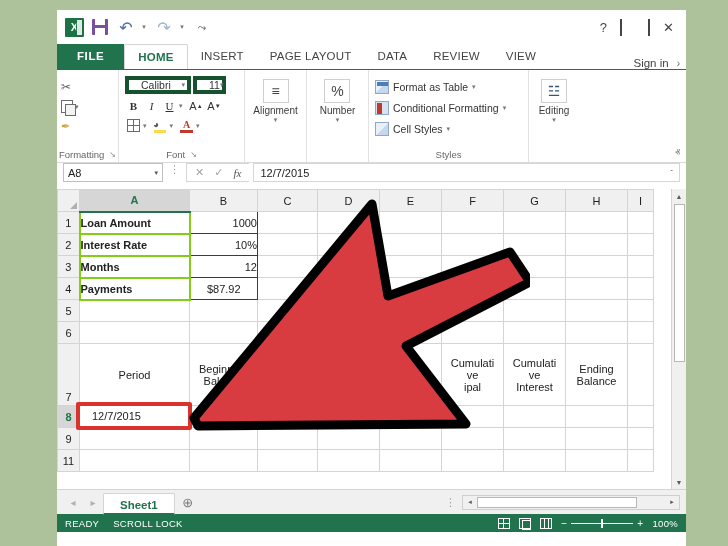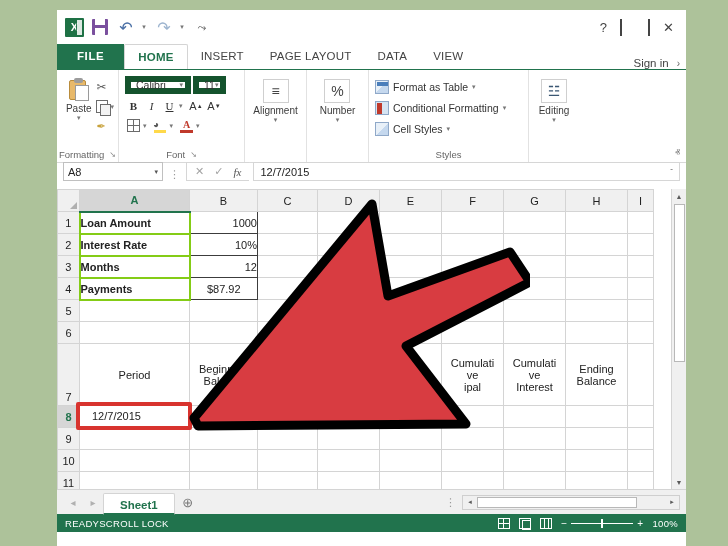--- a/index.html
+++ b/index.html
@@ -157,22 +157,22 @@
   .copy-ic::after {
     content:""; position:absolute; left:3px; top:3px; width:9px; height:10px;
     border:1px solid #6b6b6b; background:#f3f3f3;
   }
   .brush { font-size: 11px; color: #c8a23c; }
 
   
   .g-font { width: 126px; }
   .font-row1 { display: flex; gap: 2px; }
   .f-name, .f-size {
-    border: 6px solid #14532d; height: 18px;
-    font-size: 10.5px; color: #333; padding: 0 2px 0 5px;
+    border: 4px solid #14532d; height: 18px;
+    font-size: 10.5px; color: #333; padding: 0 2px 0 12px;
     display: flex; align-items: center; background: #fff;
   }
   .f-name { width: 66px; } .f-size { width: 33px; }
   .f-name span.cv, .f-size span.cv { margin-left: auto; font-size: 7px; color: #777; }
   .font-row2, .font-row3 {
     display: flex; align-items: center; gap: 1px; margin-top: 3px;
   }
   .fb {
     min-width: 17px; height: 17px;
     display: flex; align-items: center; justify-content: center;
@@ -249,22 +249,22 @@
     content:""; position:absolute; left:0; right:0; top:0; height:4px; background:#d4e2f0;
   }
   .binoc { font-size: 14px; color: #3b5773; }
   .collapse-rib {
     position: absolute; right: 6px; bottom: 3px;
     font-size: 10px; color: #666;
   }
 
   
   .fbar {
-    height: 27px; background: #fff; display: flex; align-items: flex-end;
-    padding: 8px 6px; gap: 4px; border-top: 1px solid #d9d9d9;
+    height: 27px; background: #fff; display: flex; align-items: flex-start;
+    padding: 0 6px; gap: 4px; border-top: 1px solid #d9d9d9;
   }
   .namebox {
     width: 100px; height: 19px; border: 1px solid #c0c0c0;
     display: flex; align-items: center; padding: 0 4px;
     font-size: 11px; color: #222; background: #fff;
   }
   .namebox .cv { margin-left: auto; font-size: 7px; color: #555; }
   .fb-dots { font-size: 11px; color: #999; padding: 0 2px; }
   .fb-icons {
     display: flex; align-items: center; gap: 10px;
@@ -375,21 +375,21 @@
   }
   .hsb .thumb {
     flex: 1; height: 11px; background: #fff; border: 1px solid #b8b8b8;
     margin-right: 28px;
   }
 
   
   .statusbar {
     height: 18px; background: #21734d; display: flex; align-items: center;
     color: #fff; font-size: 9.5px; letter-spacing: .3px;
-    padding: 0 8px; 
+    padding: 0 8px; gap: 14px;
   }
   .sb-right { margin-left: auto; display: flex; align-items: center; gap: 9px; }
   .view-ic { width: 12px; height: 11px; border: 1px solid #fff; position: relative; }
   .view-ic.g::before { content:""; position:absolute; left:0; right:0; top:4px; height:1px; background:#fff; }
   .view-ic.g::after { content:""; position:absolute; top:0; bottom:0; left:4px; width:1px; background:#fff; }
   .view-ic.p::after { content:""; position:absolute; left:2px; top:1px; width:7px; height:8px; border:1px solid #fff; }
   .view-ic.b::before { content:""; position:absolute; left:3px; top:0; bottom:0; width:1px; background:#fff; }
   .view-ic.b::after { content:""; position:absolute; left:7px; top:0; bottom:0; width:1px; background:#fff; }
   .zoom-slide { display: flex; align-items: center; gap: 4px; }
   .zs-track { width: 62px; height: 1px; background: #fff; position: relative; }
@@ -441,37 +441,30 @@
       <span>✕</span>
     </div>
   </div>
 
   <div class="tabstrip">
     <div class="tab file">FILE</div>
     <div class="tab active">HOME</div>
     <div class="tab">INSERT</div>
     <div class="tab">PAGE LAYOUT</div>
     <div class="tab">DATA</div>
+    <div class="tab">REVIEW</div>
     <div class="tab">VIEW</div>
     <div class="signin">Sign in</div>
     <div class="tab-scroll-r">›</div>
   </div>
 
   <div class="ribbon">
 
     <div class="rgroup g-clip">
       <div class="rbody">
-        <div class="clip-left">
-          <div class="paste-ic">
-            <div class="paste-board"></div>
-              <div class="paste-page"></div>
-          </div>
-          <div class="paste-txt">Paste</div>
-          <div class="cv2">▾</div>
-        </div>
         <div class="clip-right">
           <div class="mini-btn">
             <span class="scissors">✂</span>
           </div>
           <div class="mini-btn">
             <span class="copy-ic"></span>
             <span class="cv2">▾</span>
           </div>
           <div class="mini-btn">
             <span class="brush">✒</span>
@@ -745,32 +738,20 @@
           <td class="cell"></td>
           <td class="cell"></td>
           <td class="cell"></td>
           <td class="cell"></td>
           <td class="cell"></td>
           <td class="cell"></td>
           <td class="cell"></td>
           <td class="cell"></td>
         </tr>
         <tr>
-          <td class="rowh">10</td>
-          <td class="cell"></td>
-          <td class="cell"></td>
-          <td class="cell"></td>
-          <td class="cell"></td>
-          <td class="cell"></td>
-          <td class="cell"></td>
-          <td class="cell"></td>
-          <td class="cell"></td>
-          <td class="cell"></td>
-        </tr>
-        <tr>
           <td class="rowh">11</td>
           <td class="cell"></td>
           <td class="cell"></td>
           <td class="cell"></td>
           <td class="cell"></td>
           <td class="cell"></td>
           <td class="cell"></td>
           <td class="cell"></td>
           <td class="cell"></td>
           <td class="cell"></td>

